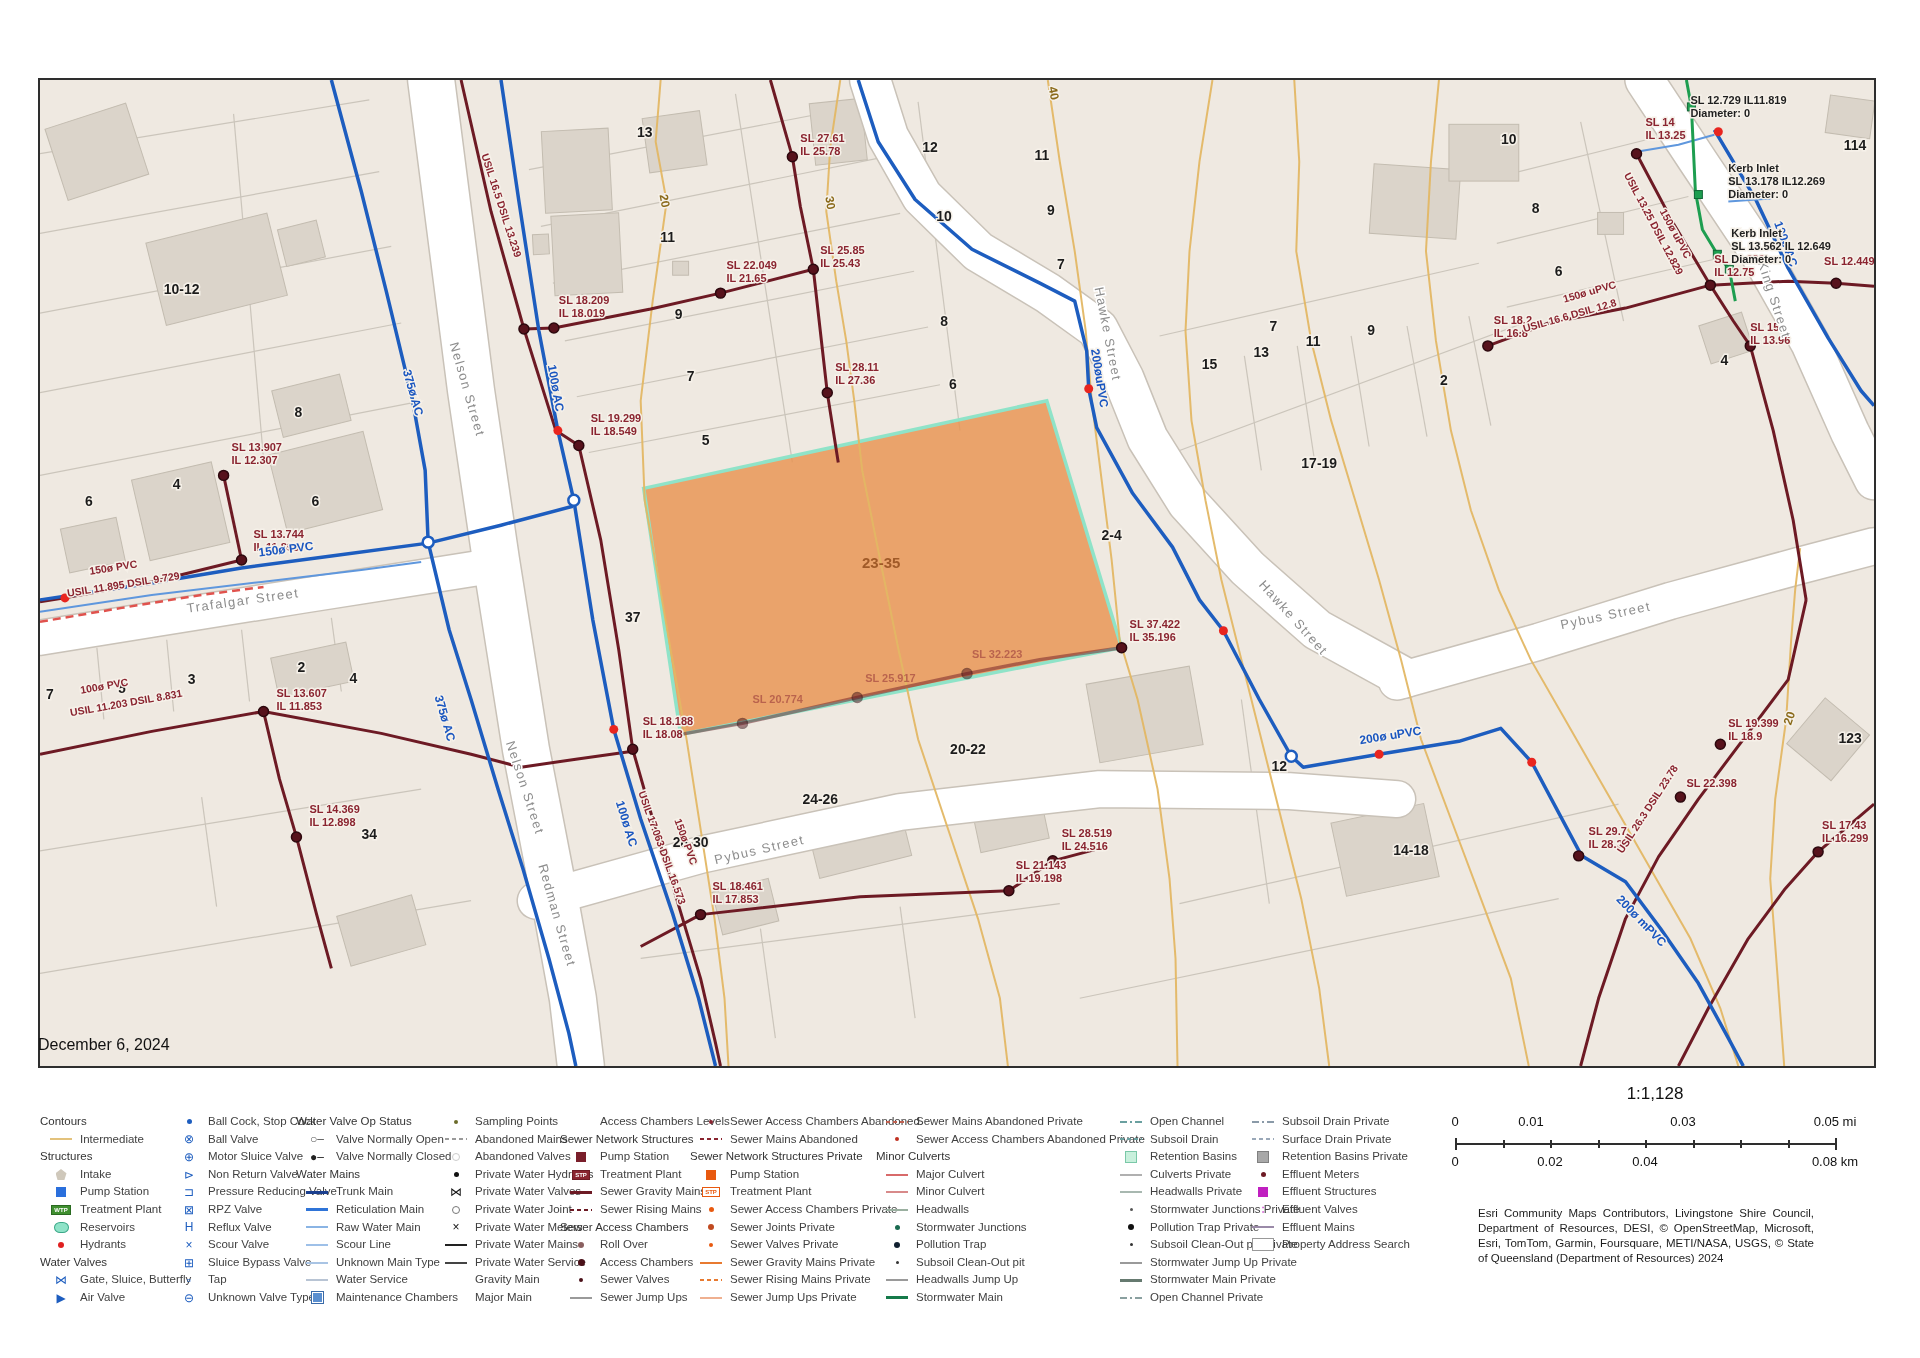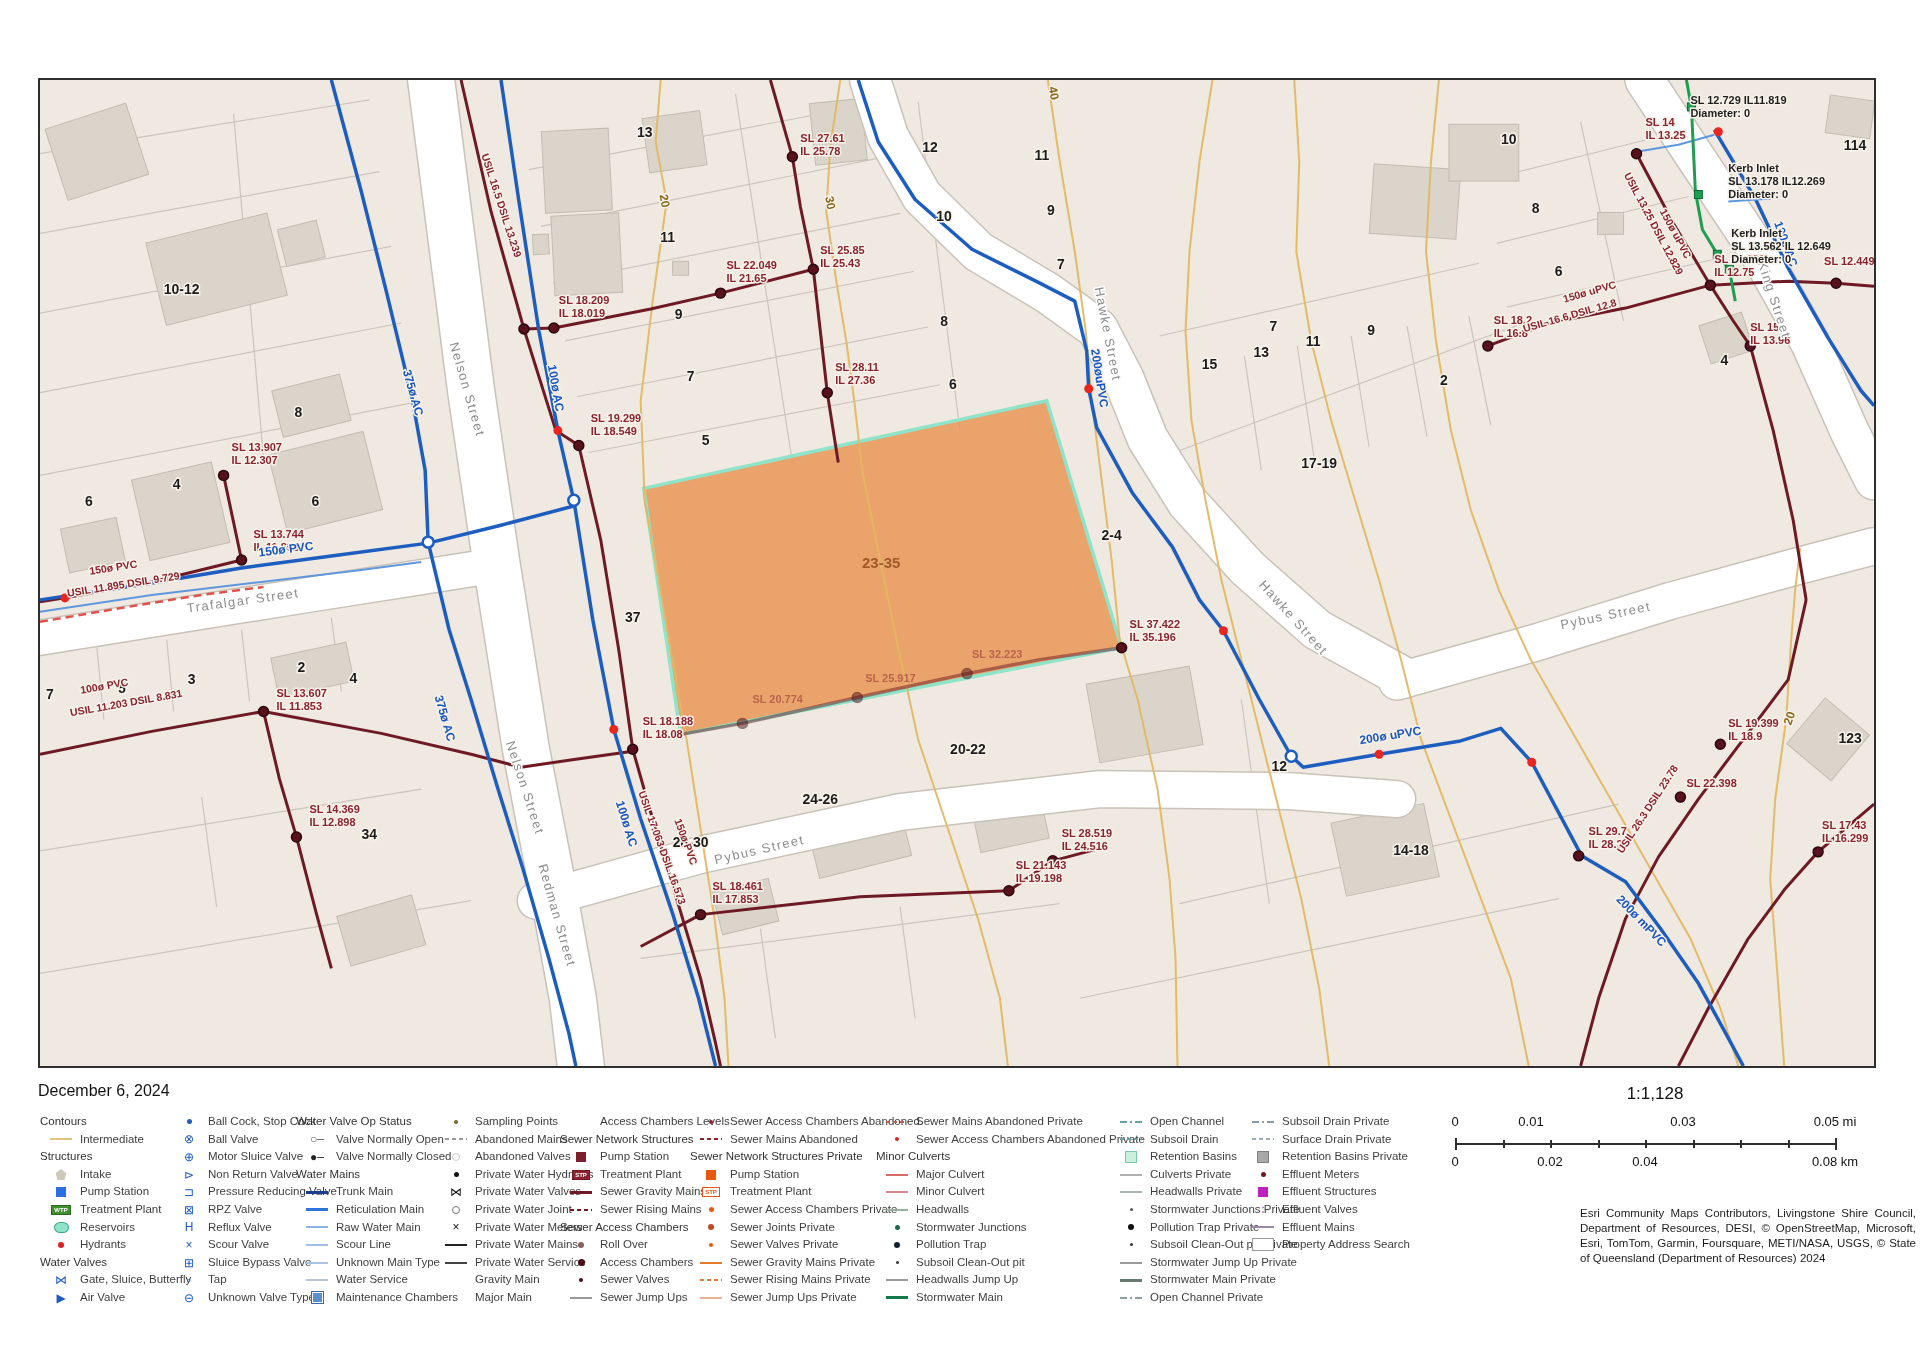--- a/index.html
+++ b/index.html
@@ -15,34 +15,34 @@
   .t-lot{font-size:14px;font-weight:bold;fill:#1c1c1c;}
   .t-parcel{font-size:15px;font-weight:bold;fill:#a05a28;stroke:none;}
   .t-sew{font-size:11px;font-weight:bold;fill:#8a2430;text-anchor:start;}
   .t-sewf{font-size:11px;font-weight:bold;fill:#8a2430;opacity:.5;text-anchor:start;stroke:none;}
   .t-sewr{font-size:10.5px;font-weight:bold;fill:#8a2430;}
   .t-wat{font-size:12px;font-weight:bold;fill:#1a56c0;}
   .t-con{font-size:12px;font-weight:bold;fill:#8a6a1a;}
   .t-st{font-size:13px;fill:#8d8d8d;letter-spacing:1.5px;stroke:#fff;}
   .t-kerb{font-size:11px;font-weight:bold;fill:#1f1f1f;text-anchor:start;}
   
-  .date{position:absolute;left:38px;top:1082px;font-size:16px;color:#111;}
+  .date{position:absolute;left:38px;top:1036px;font-size:16px;color:#111;}
   .lcol{position:absolute;top:1113px;font-size:11.5px;color:#414141;}
   .lhead{height:17.6px;line-height:17.6px;color:#333;white-space:nowrap;}
   .lrow{height:17.6px;line-height:17.6px;display:flex;align-items:center;white-space:nowrap;}
   .lic{width:26px;min-width:26px;display:inline-flex;justify-content:center;align-items:center;margin-left:8px;margin-right:6px;}
   .llab{white-space:nowrap;}
   .scalebox{position:absolute;left:1455px;top:1084px;width:400px;}
   .ratio{text-align:center;font-size:17px;color:#111;margin-bottom:8px;}
   .bar-area{position:relative;height:60px;}
   .slab{position:absolute;transform:translateX(-50%);font-size:13px;color:#111;white-space:nowrap;}
   .bar{position:absolute;left:0;right:10px;top:26px;height:12px;}
   .bar .hline{position:absolute;left:0;right:0;top:5px;height:2px;background:#2e2e2e;}
   .bar .tick{position:absolute;width:2px;background:#2e2e2e;}
-  .attrib{position:absolute;left:1580px;top:1206px;width:336px;font-size:11.5px;color:#1c1c1c;
+  .attrib{position:absolute;left:1478px;top:1206px;width:336px;font-size:11.5px;color:#1c1c1c;
           text-align:justify;line-height:1.3;}
 </style>
 </head>
 <body>
 
 <div class="page">
 
   <div class="map-frame">
     <svg id="map" viewBox="38 78 1838 990" preserveAspectRatio="none">
         <rect x="38" y="78" width="1838" height="990" fill="#efe9e1"></rect>

